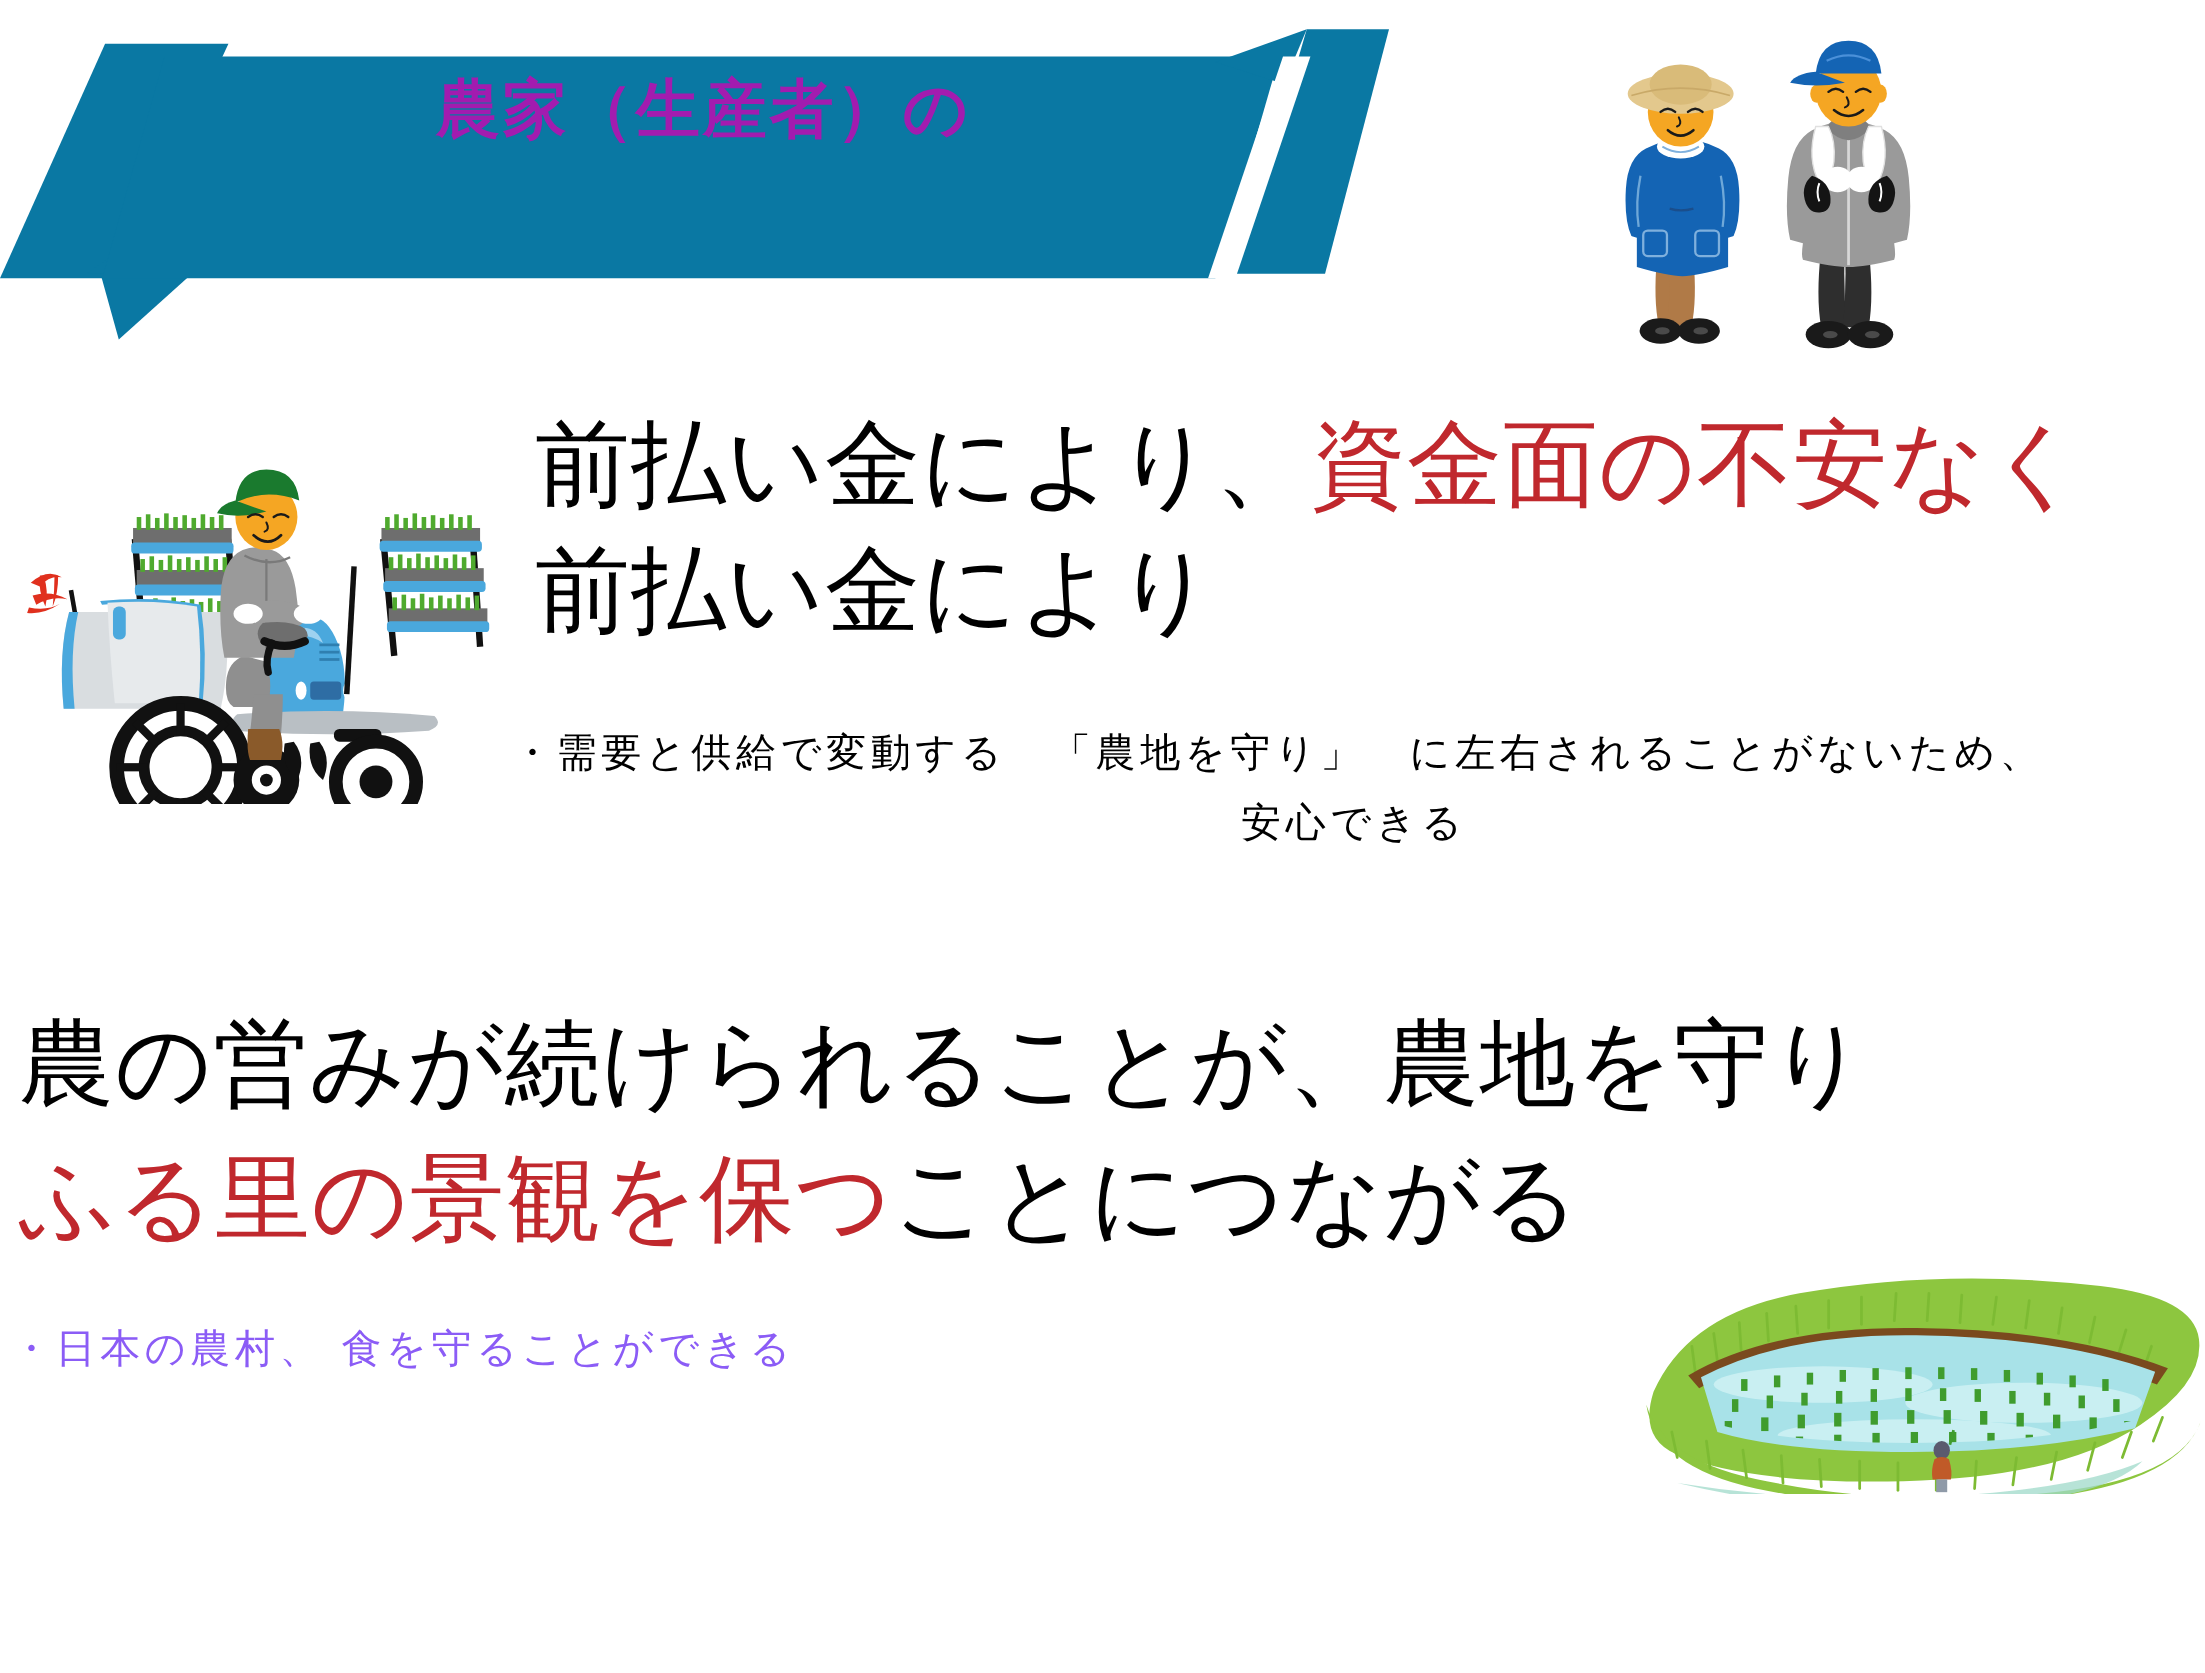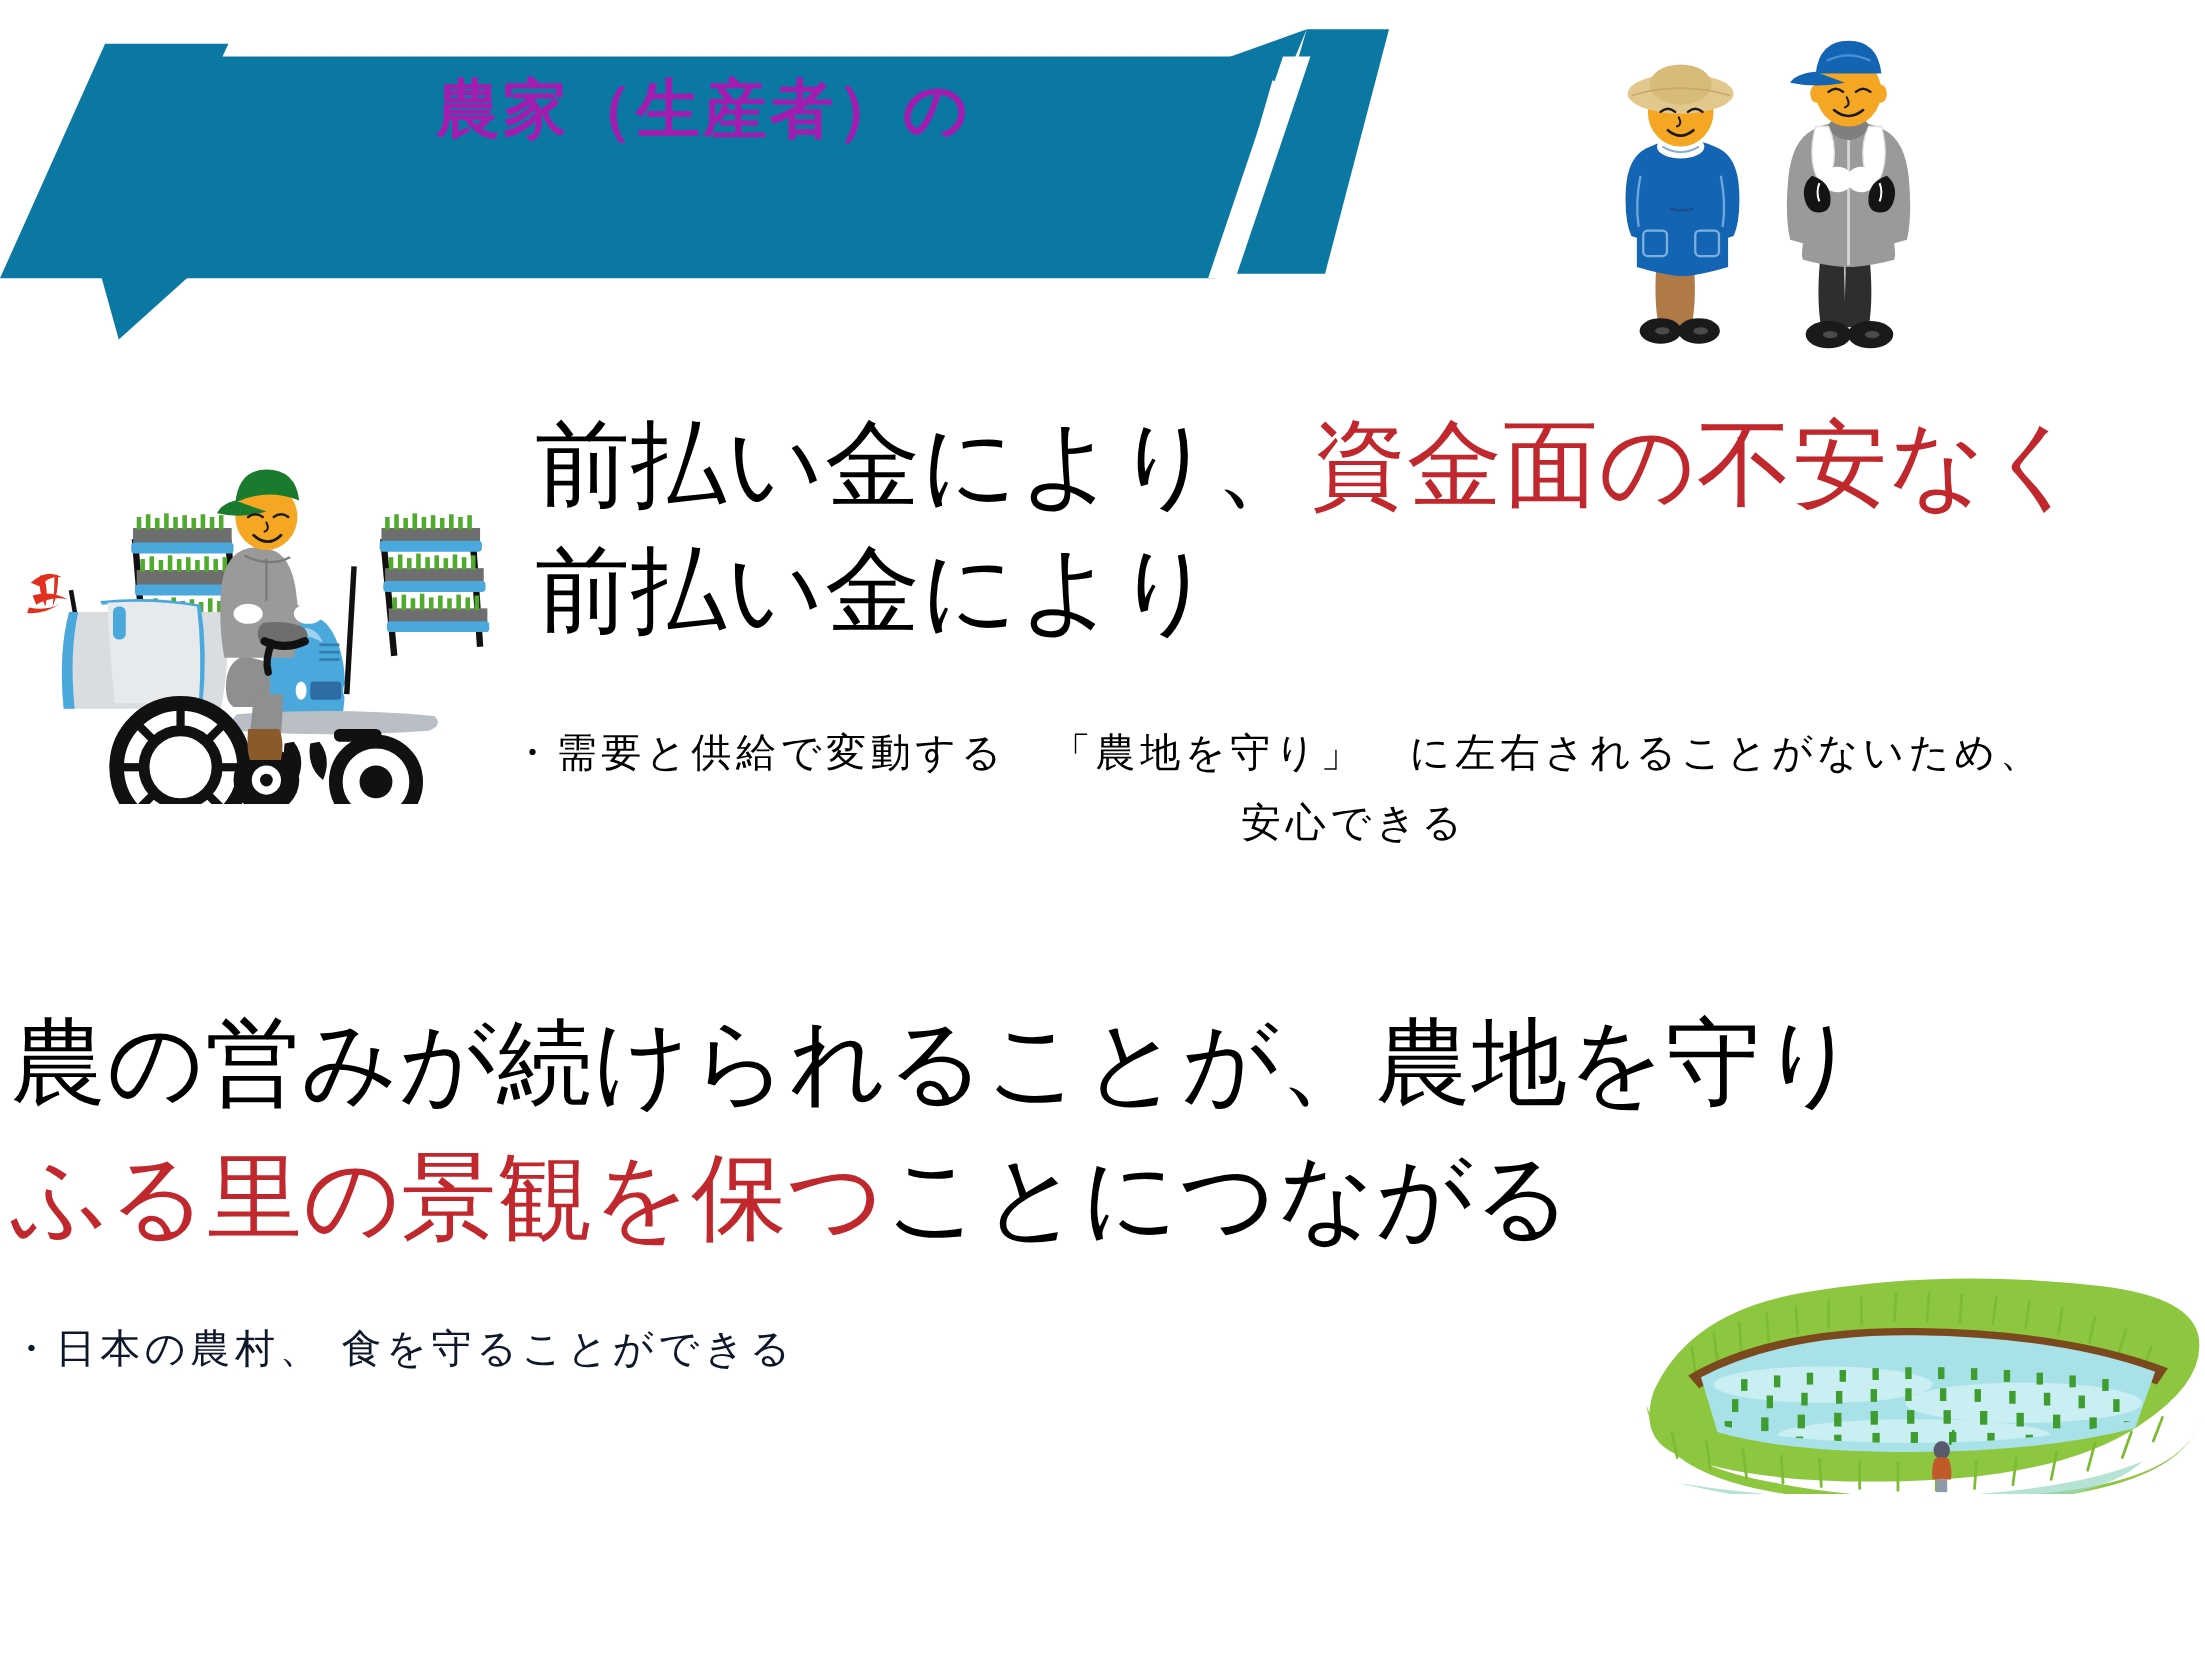--- a/index.html
+++ b/index.html
@@ -72,41 +72,41 @@
     color: #000000;
     letter-spacing: 4.6px;
   }
   .bullet-1 .cont { display: block; padding-left: 48px; text-align: center; }
 
   
   .section-2 { position: absolute; left: 0; top: 996px; width: 2206px; height: 512px; }
 
   .head-2 {
     position: absolute;
-    left: 11px;
+    left: 19px;
     top: 0px;
     width: 2156px;
-    font-family: Liberation Serif, serif;
+    font-family: Liberation Sans, sans-serif;
     font-size: 95px;
     line-height: 1.42;
     color: #000000;
     letter-spacing: 0.9px;
     white-space: nowrap;
   }
   .head-2 .ln { display: block; }
 
   .bullet-2 {
     position: absolute;
     left: 11px;
     top: 320px;
     width: 1553px;
     font-family: "DejaVu Sans", "Liberation Sans", sans-serif;
     font-size: 40px;
     line-height: 1.6;
-    color: #0f172a;
+    color: #8b5cf6;
     letter-spacing: 4.6px;
   }
 
   .paddy-ill { position: absolute; left: 1640px; top: 1266px; width: 567px; height: 228px; }
 
   
   .farmers-ill { position: absolute; left: 1604px; top: 12.8px; width: 365px; height: 384px; }
 </style>
 </head>
 <body>

